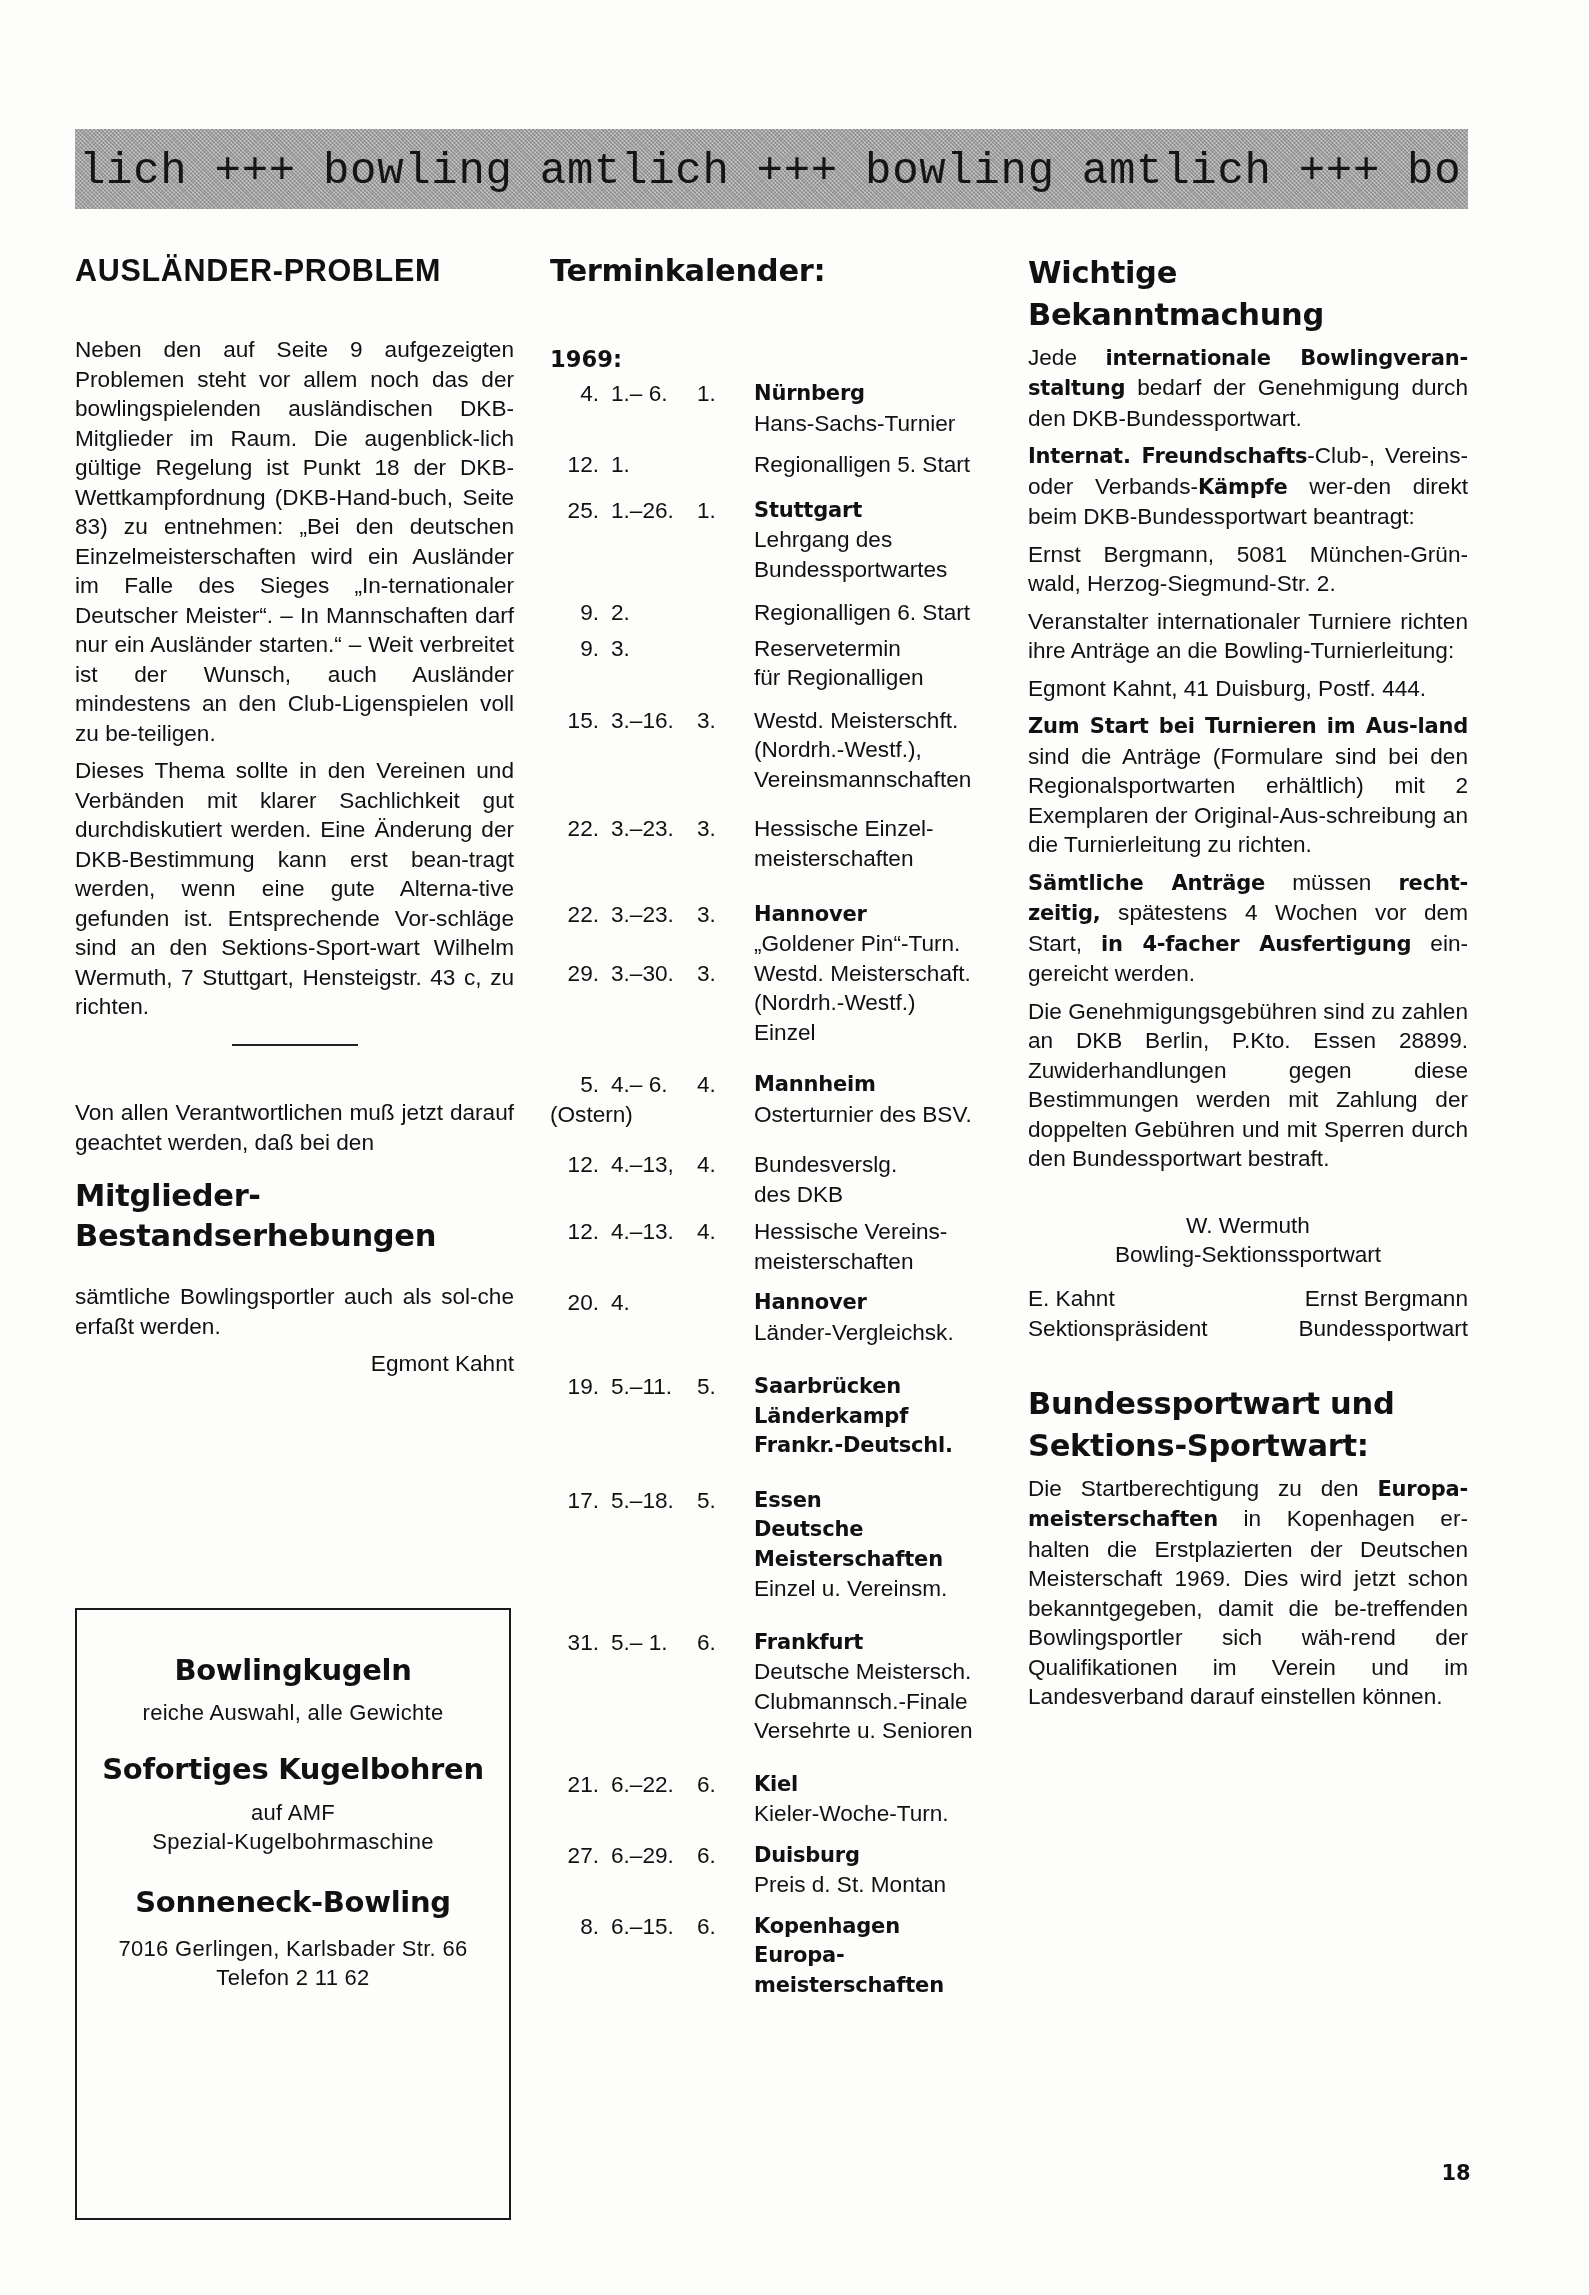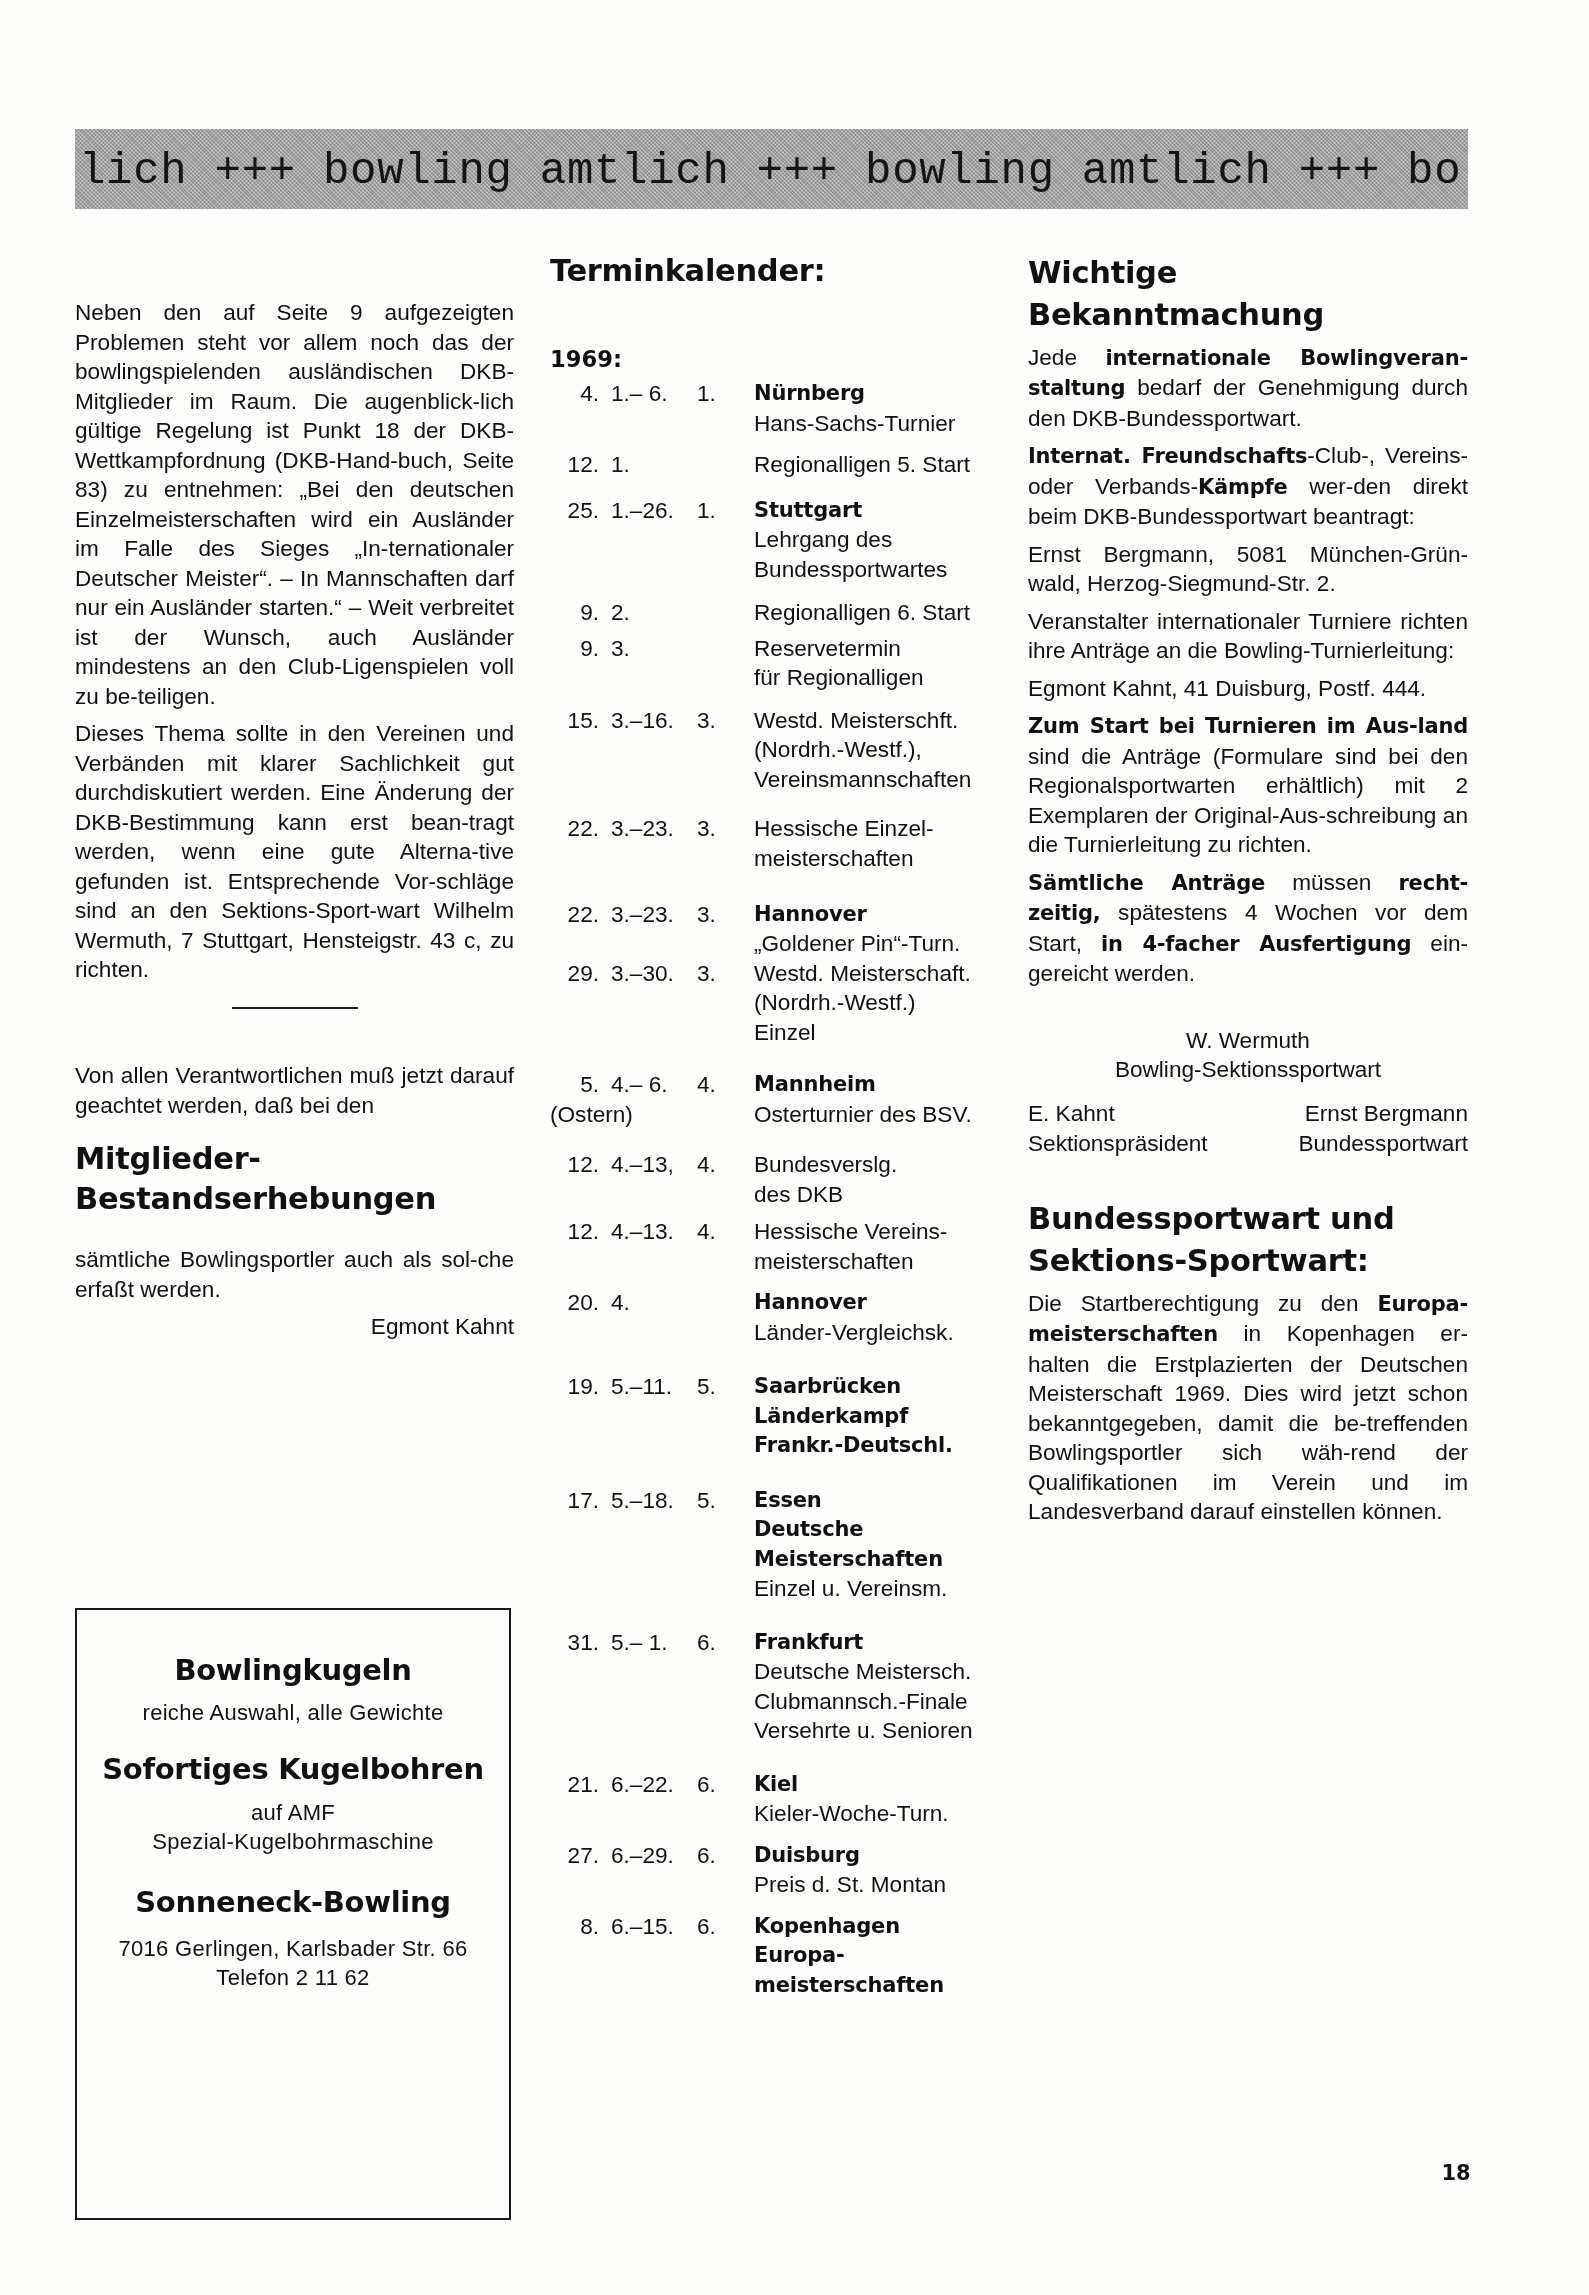--- a/index.html
+++ b/index.html
@@ -64,20 +64,21 @@
   }
 </style>
 </head>
 <body>
 
 <div class="banner">
   <div class="banner-text">lich +++ bowling amtlich +++ bowling amtlich +++ bo</div>
 </div>
 
 <div class="col col-left">
+  <h2 class="h-upper">AUSLÄNDER-PROBLEM</h2>
   <p class="just" style="margin-top:46px">Neben den auf Seite 9 aufgezeigten Problemen steht vor allem noch das der bowlingspielenden ausländischen DKB-Mitglieder im Raum. Die augenblick-lich gültige Regelung ist Punkt 18 der DKB-Wettkampfordnung (DKB-Hand-buch, Seite 83) zu entnehmen: „Bei den deutschen Einzelmeisterschaften wird ein Ausländer im Falle des Sieges „In-ternationaler Deutscher Meister“. – In Mannschaften darf nur ein Ausländer starten.“ – Weit verbreitet ist der Wunsch, auch Ausländer mindestens an den Club-Ligenspielen voll zu be-teiligen.</p>
   <p class="just para-gap">Dieses Thema sollte in den Vereinen und Verbänden mit klarer Sachlichkeit gut durchdiskutiert werden. Eine Änderung der DKB-Bestimmung kann erst bean-tragt werden, wenn eine gute Alterna-tive gefunden ist. Entsprechende Vor-schläge sind an den Sektions-Sport-wart Wilhelm Wermuth, 7 Stuttgart, Hensteigstr. 43 c, zu richten.</p>
   <div class="sep-line"></div>
   <p class="just" style="margin-top:52px">Von allen Verantwortlichen muß jetzt darauf geachtet werden, daß bei den</p>
   <h2 class="h-bold" style="margin-top:18.6px; line-height:40px;">
     <span>Mitglieder-</span><br>
     <span>Bestandserhebungen</span>
   </h2>
   <p class="just" style="margin-top:26.5px">sämtliche Bowlingsportler auch als sol-che erfaßt werden.</p>
   <p class="sign-right" style="margin:8px 0 0 0">Egmont Kahnt</p>
@@ -246,20 +247,21 @@
     <span>Wichtige</span><br>
     <span>Bekanntmachung</span>
   </h2>
   <p class="just" style="margin-top:6.6px"><span>Jede </span><b>internationale Bowlingveran-staltung</b><span> bedarf der Genehmigung durch den DKB-Bundessportwart.</span></p>
   <p class="just para-gap"><b>Internat. Freundschafts</b><span>-Club-, Vereins- oder Verbands-</span><b>Kämpfe</b><span> wer-den direkt beim DKB-Bundessportwart beantragt:</span></p>
   <p class="just para-gap">Ernst Bergmann, 5081 München-Grün-wald, Herzog-Siegmund-Str. 2.</p>
   <p class="just para-gap">Veranstalter internationaler Turniere richten ihre Anträge an die Bowling-Turnierleitung:</p>
   <p class="just para-gap">Egmont Kahnt, 41 Duisburg, Postf. 444.</p>
   <p class="just para-gap"><b>Zum Start bei Turnieren im Aus-land</b><span> sind die Anträge (Formulare sind bei den Regionalsportwarten erhältlich) mit 2 Exemplaren der Original-Aus-schreibung an die Turnierleitung zu richten.</span></p>
   <p class="just para-gap"><b>Sämtliche Anträge</b><span> müssen </span><b>recht-zeitig,</b><span> spätestens 4 Wochen vor dem Start, </span><b>in 4-facher Ausfertigung</b><span> ein-gereicht werden.</span></p>
+  <p class="just para-gap">Die Genehmigungsgebühren sind zu zahlen an DKB Berlin, P.Kto. Essen 28899. Zuwiderhandlungen gegen diese Bestimmungen werden mit Zahlung der doppelten Gebühren und mit Sperren durch den Bundessportwart bestraft.</p>
 
   <div class="sig-center" style="margin-top:37px">
     <div>W. Wermuth</div>
     <div>Bowling-Sektionssportwart</div>
   </div>
   <div class="sig-pair" style="margin-top:14.6px">
     <div>
       <div>E. Kahnt</div>
       <div>Sektionspräsident</div>
     </div>

